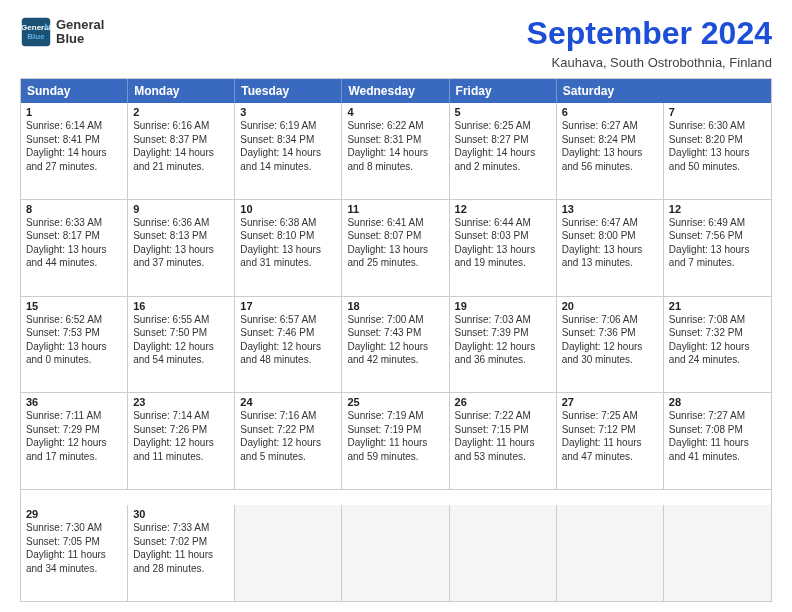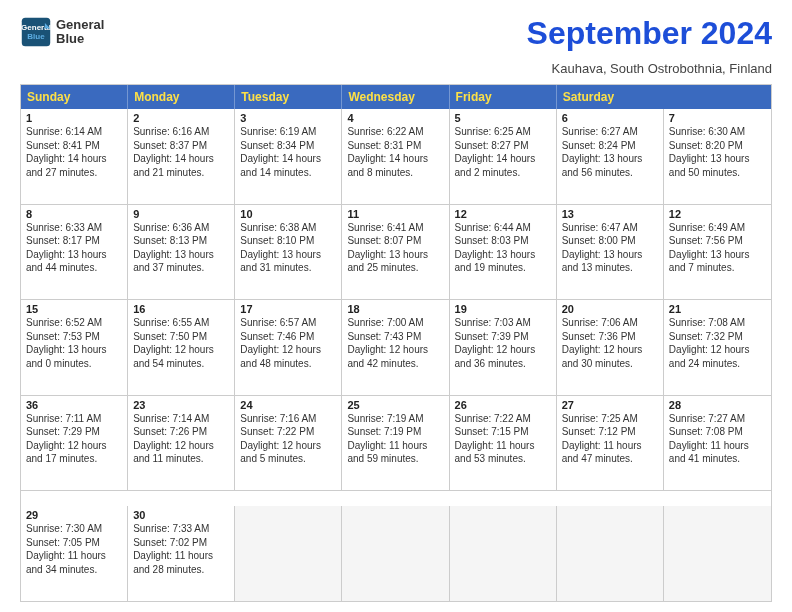--- a/index.html
+++ b/index.html
@@ -43,35 +43,35 @@
     }
     .month-title {
       font-size: 32px;
       font-weight: bold;
       color: #1d4ed8;
       line-height: 1.1;
     }
     .location {
       font-size: 13px;
       color: #444;
-      margin-top: 10px;
+      margin-top: 4px;
     }
     .calendar {
       flex: 1;
       display: flex;
       flex-direction: column;
       border: 1px solid #ccc;
     }
     .cal-header {
       display: grid;
       grid-template-columns: repeat(7, 1fr);
       background: #3a6abf;
     }
     .cal-header-cell {
-      color: #fde047;
+      color: #ffffff;
       font-weight: bold;
       font-size: 12px;
       padding: 5px 6px;
       border-right: 1px solid rgba(255,255,255,0.3);
     }
     .cal-header-cell:last-child { border-right: none; }
     .cal-body {
       flex: 1;
       display: flex;
       flex-direction: column;

